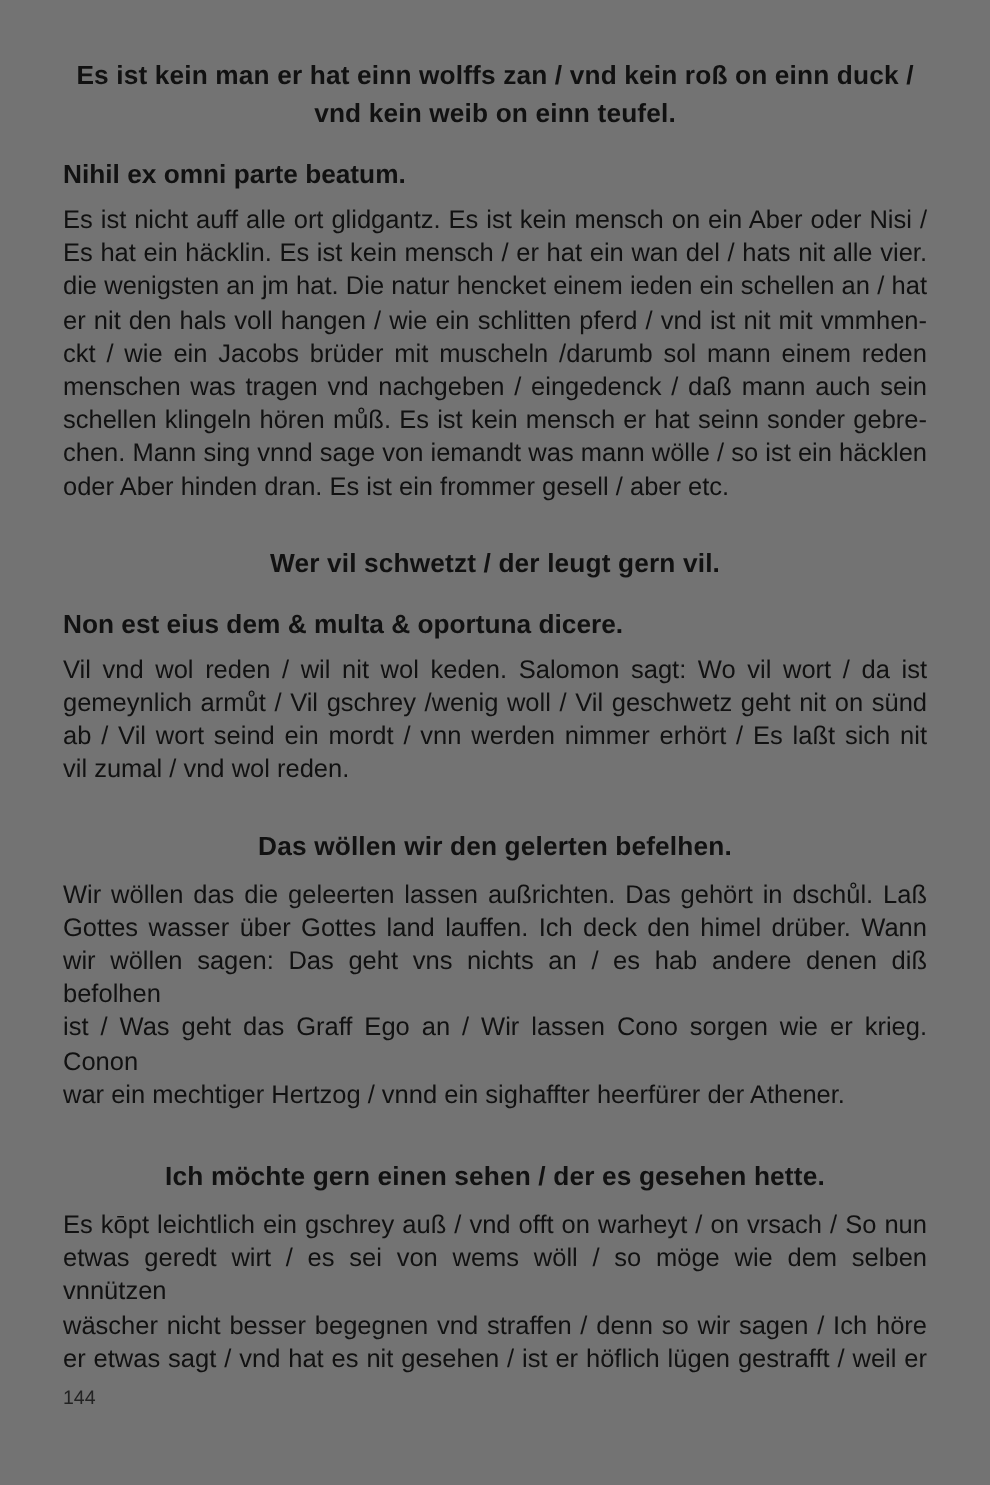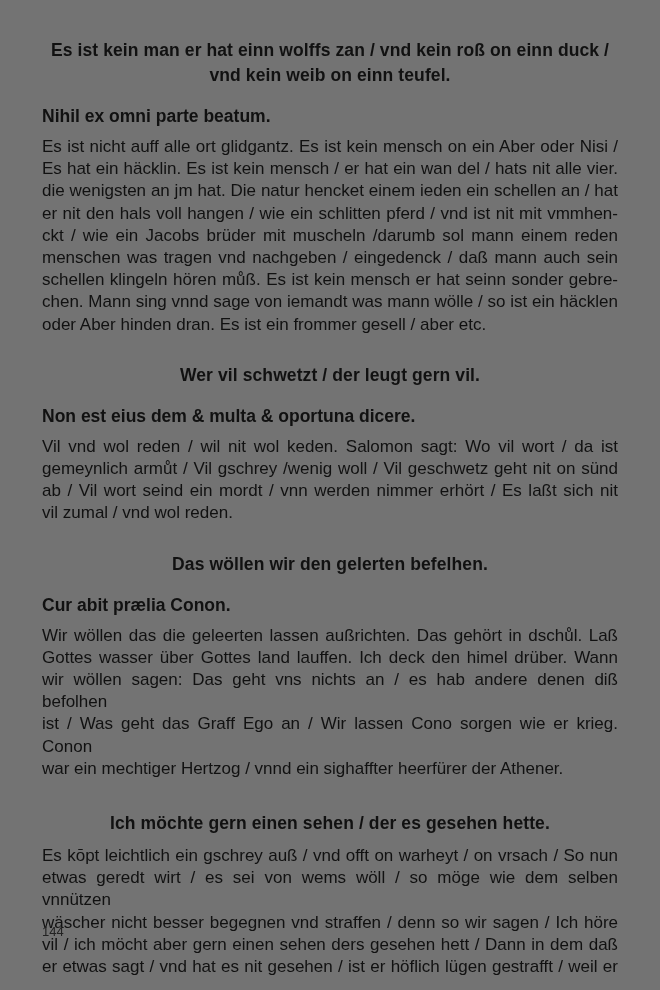--- a/index.html
+++ b/index.html
@@ -88,37 +88,35 @@
       <div class="para">
           <div class="line">Vil vnd wol reden / wil nit wol keden. Salomon sagt: Wo vil wort / da ist</div>
           <div class="line">gemeynlich armůt / Vil gschrey /wenig woll / Vil geschwetz geht nit on sünd</div>
           <div class="line">ab / Vil wort seind ein mordt / vnn werden nimmer erhört / Es laßt sich nit</div>
           <div class="line last">vil zumal / vnd wol reden.</div>
         </div>
     </div>
 
     <div class="section section-3">
       <div class="proverb">Das wöllen wir den gelerten befelhen.</div>
-      <div class="latin">Cur abit prælia Conon.</div>
       <div class="para">
           <div class="line">Wir wöllen das die geleerten lassen außrichten. Das gehört in dschůl. Laß</div>
           <div class="line">Gottes wasser über Gottes land lauffen. Ich deck den himel drüber. Wann</div>
           <div class="line">wir wöllen sagen: Das geht vns nichts an / es hab andere denen diß befolhen</div>
           <div class="line">ist / Was geht das Graff Ego an / Wir lassen Cono sorgen wie er krieg. Conon</div>
           <div class="line last">war ein mechtiger Hertzog / vnnd ein sighaffter heerfürer der Athener.</div>
         </div>
     </div>
 
     <div class="section section-4">
       <div class="proverb">Ich möchte gern einen sehen / der es gesehen hette.</div>
       <div class="para">
           <div class="line">Es kōpt leichtlich ein gschrey auß / vnd offt on warheyt / on vrsach / So nun</div>
           <div class="line">etwas geredt wirt / es sei von wems wöll / so möge wie dem selben vnnützen</div>
           <div class="line">wäscher nicht besser begegnen vnd straffen / denn so wir sagen / Ich höre</div>
-          <div class="line">vil / ich möcht aber gern einen sehen ders gesehen hett / Dann in dem daß</div>
           <div class="line">er etwas sagt / vnd hat es nit gesehen / ist er höflich lügen gestrafft / weil er</div>
         </div>
     </div>
 
   </div>
 
   <div class="page-number">144</div>
 </div>
 
 </body></html>

